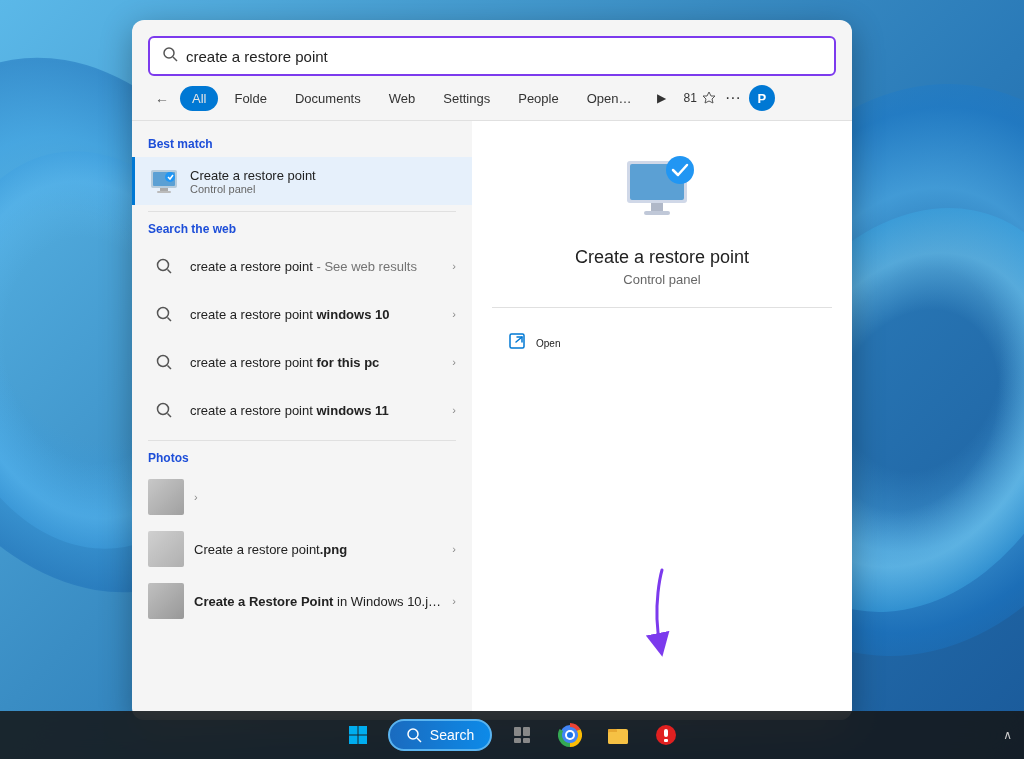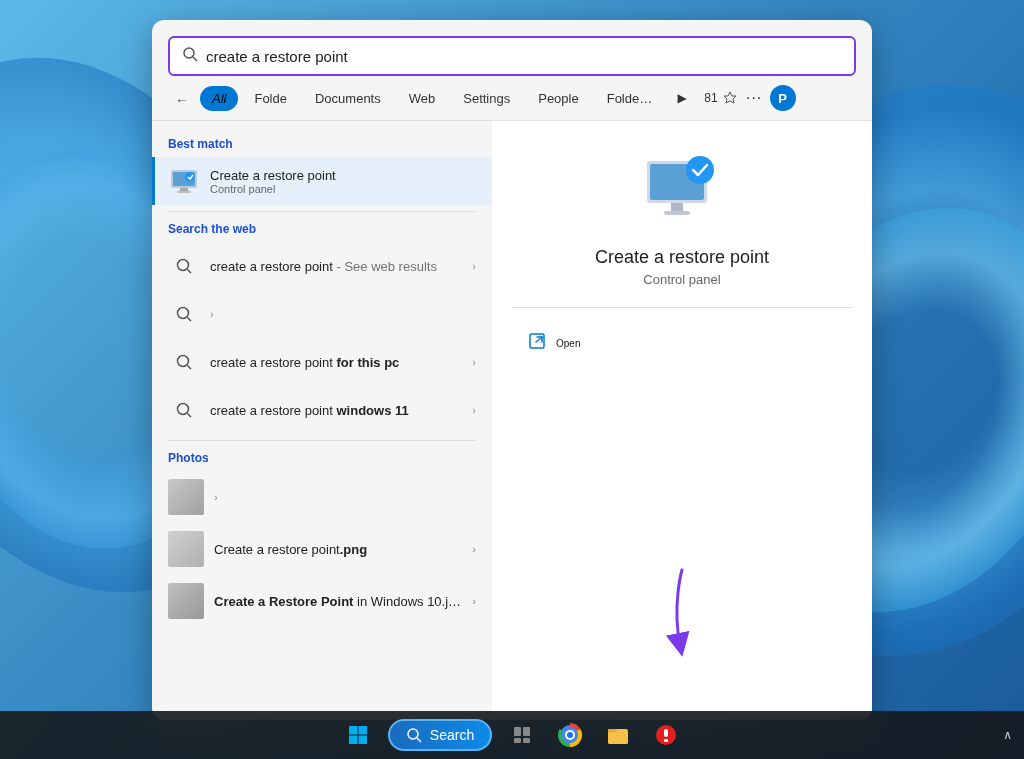--- a/index.html
+++ b/index.html
@@ -12,21 +12,21 @@
       background: #4a9fd4;
     }
     .desktop-bg {
       position: absolute;
       inset: 0;
       background: linear-gradient(135deg, #5bb8e8 0%, #3a8dc4 40%, #2a7ab8 60%, #1a5a9a 100%);
       overflow: hidden;
     }
     .search-panel {
       position: absolute;
-      left: 152px;
+      left: 132px;
       top: 20px;
       width: 720px;
       height: 700px;
       background: #f5f5f5;
       border-radius: 12px;
       box-shadow: 0 8px 32px rgba(0,0,0,0.3);
       display: flex;
       flex-direction: column;
       overflow: hidden;
     }
@@ -80,22 +80,21 @@
       border-radius: 20px;
       font-size: 13px;
       cursor: pointer;
       color: #333;
       background: transparent;
       border: none;
       white-space: nowrap;
     }
     .tab-item.active {
       background: #0078d4;
-      color: #000000;
-      font-style: italic;
+      color: #e5e5e5;
     }
     .tab-play {
       width: 28px;
       height: 28px;
       display: flex;
       align-items: center;
       justify-content: center;
       cursor: pointer;
       font-size: 12px;
       color: #333;
@@ -385,21 +384,21 @@
   <div class="tabs-row">
     <button class="tab-back">
       <span>←</span>
     </button>
     <button class="tab-item active">All</button>
     <button class="tab-item">Folde</button>
     <button class="tab-item">Documents</button>
     <button class="tab-item">Web</button>
     <button class="tab-item">Settings</button>
     <button class="tab-item">People</button>
-    <button class="tab-item">Folde…</button>
+    <button class="tab-item">Open…</button>
     <div class="tab-play">▶</div>
     <div class="tab-count">
       <span>81</span>
       <svg width="16" height="16" viewBox="0 0 16 16" fill="none">
         <polygon points="8,2 10,6 14,6 11,9 12,13 8,11 4,13 5,9 2,6 6,6" stroke="#555" stroke-width="1" fill="none"></polygon>
       </svg>
     </div>
     <div class="tab-more">···</div>
     <div class="tab-avatar">P</div>
   </div>
@@ -446,20 +445,25 @@
         <div class="result-arrow">›</div>
       </div>
 
       <div class="result-item">
         <div class="result-icon">
           <svg width="18" height="18" viewBox="0 0 18 18" fill="none">
             <circle cx="8" cy="8" r="5.5" stroke="#555" stroke-width="1.5"></circle>
             <line x1="12.5" y1="12.5" x2="16" y2="16" stroke="#555" stroke-width="1.5"></line>
           </svg>
         </div>
+        <div class="result-text">
+          <div class="result-title">
+            create a restore point <strong>windows 10</strong>
+          </div>
+        </div>
         <div class="result-arrow">›</div>
       </div>
 
       <div class="result-item">
         <div class="result-icon">
           <svg width="18" height="18" viewBox="0 0 18 18" fill="none">
             <circle cx="8" cy="8" r="5.5" stroke="#555" stroke-width="1.5"></circle>
             <line x1="12.5" y1="12.5" x2="16" y2="16" stroke="#555" stroke-width="1.5"></line>
           </svg>
         </div>

